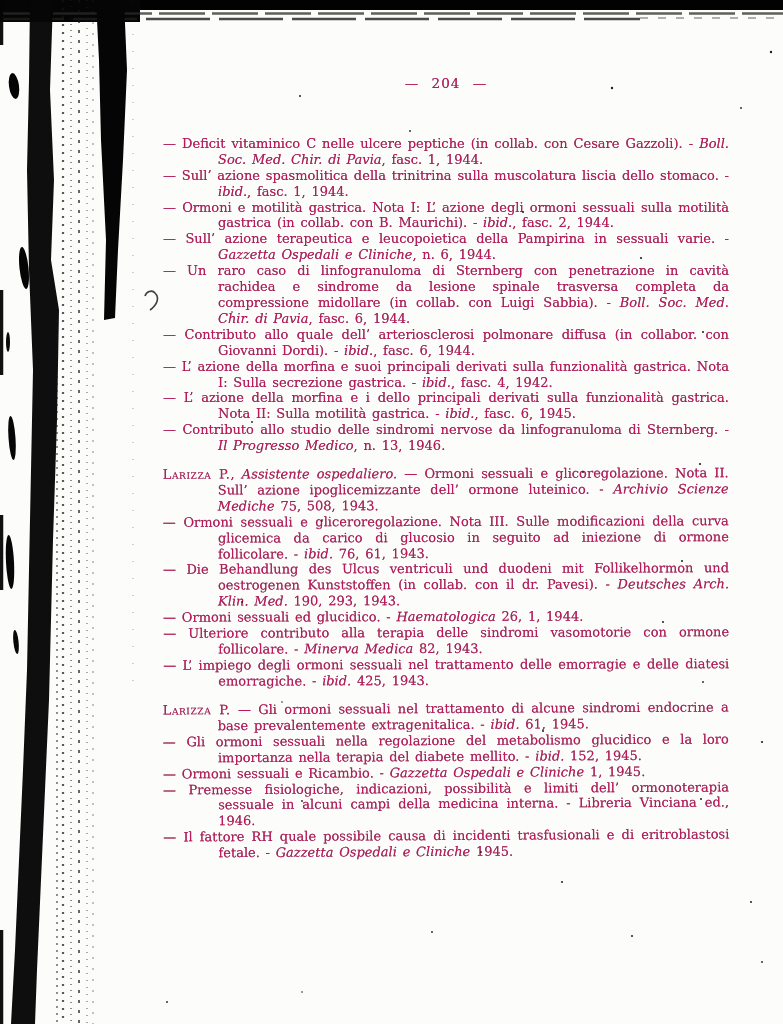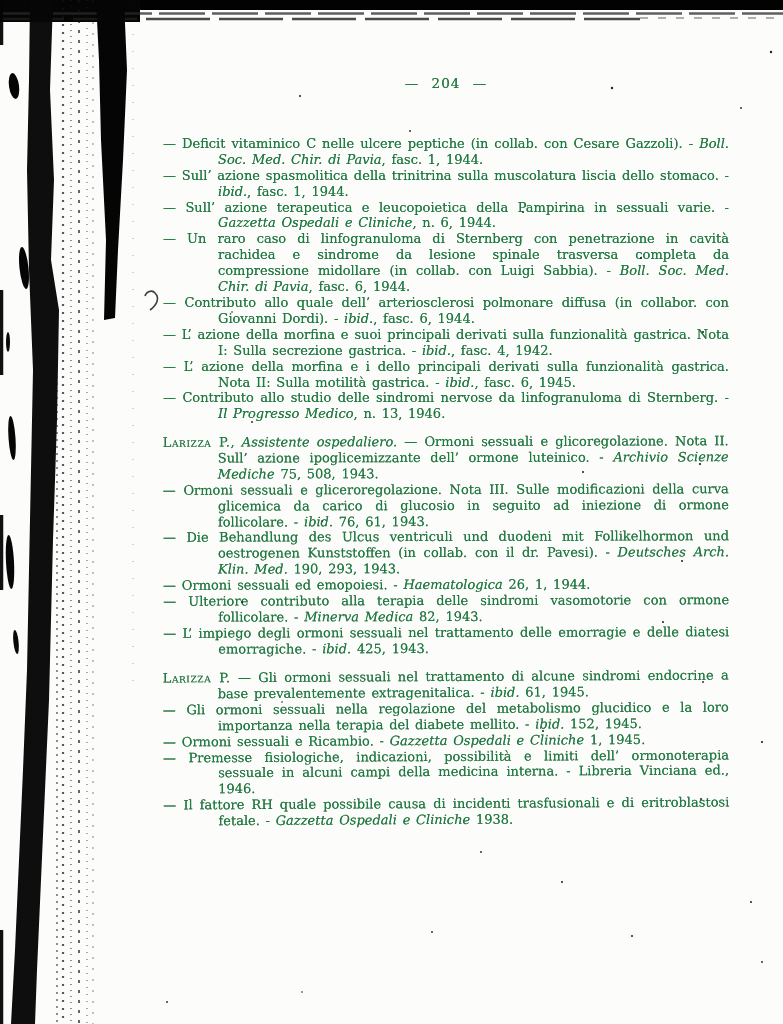--- a/index.html
+++ b/index.html
@@ -9,21 +9,21 @@
     background:#fcfcfa;
     overflow:hidden;
     font-family:"DejaVu Serif","Liberation Serif",serif;
   }
   .edge-art{
     position:absolute;left:0;top:0;width:783px;height:1024px;
     pointer-events:none;z-index:3;
   }
   .content{
     position:absolute;left:163px;top:76px;width:566px;
-    color:#15803d;z-index:2;
+    color:#be185d;z-index:2;
     font-size:13px;line-height:15.9px;
     text-shadow:0 0 0.35px rgba(10,10,10,.55);
   }
   .pagenum{
     text-align:center;
     margin:0 0 44px 0;
     font-size:13.5px;
     word-spacing:7px;
     letter-spacing:1px;
   }
@@ -115,38 +115,39 @@
         <circle cx="771" cy="52" r="1.2"></circle>
     </g>
   </svg>
 
   <div class="content">
     <p class="pagenum">— 204 —</p>
     <div class="bib">
         <div class="bib-section">
           <p class="bib-entry"><span>— Deficit vitaminico C nelle ulcere peptiche (in collab. con Cesare Gazzoli). - </span><span class="it">Boll. Soc. Med. Chir. di Pavia</span><span>, fasc. 1, 1944.</span></p>
           <p class="bib-entry"><span>— Sull’ azione spasmolitica della trinitrina sulla muscolatura liscia dello stomaco. - </span><span class="it">ibid.</span><span>, fasc. 1, 1944.</span></p>
+          <p class="bib-entry"><span>— Ormoni e motilità gastrica. Nota I: L’ azione degli ormoni sessuali sulla motilità gastrica (in collab. con B. Maurichi). - </span><span class="it">ibid.</span><span>, fasc. 2, 1944.</span></p>
           <p class="bib-entry"><span>— Sull’ azione terapeutica e leucopoietica della Pampirina in sessuali varie. - </span><span class="it">Gazzetta Ospedali e Cliniche</span><span>, n. 6, 1944.</span></p>
           <p class="bib-entry"><span>— Un raro caso di linfogranuloma di Sternberg con penetrazione in cavità rachidea e sindrome da lesione spinale trasversa completa da compressione midollare (in collab. con Luigi Sabbia). - </span><span class="it">Boll. Soc. Med. Chir. di Pavia</span><span>, fasc. 6, 1944.</span></p>
           <p class="bib-entry"><span>— Contributo allo quale dell’ arteriosclerosi polmonare diffusa (in collabor. con Giovanni Dordi). - </span><span class="it">ibid.</span><span>, fasc. 6, 1944.</span></p>
           <p class="bib-entry"><span>— L’ azione della morfina e suoi principali derivati sulla funzionalità gastrica. Nota I: Sulla secrezione gastrica. - </span><span class="it">ibid.</span><span>, fasc. 4, 1942.</span></p>
           <p class="bib-entry"><span>— L’ azione della morfina e i dello principali derivati sulla funzionalità gastrica. Nota II: Sulla motilità gastrica. - </span><span class="it">ibid.</span><span>, fasc. 6, 1945.</span></p>
           <p class="bib-entry"><span>— Contributo allo studio delle sindromi nervose da linfogranuloma di Sternberg. - </span><span class="it">Il Progresso Medico</span><span>, n. 13, 1946.</span></p>
         </div>
         <div class="bib-section">
           <p class="bib-entry"><span class="sc">Larizza P.</span><span>, </span><span class="it">Assistente ospedaliero.</span><span> — Ormoni sessuali e glicoregolazione. Nota II. Sull’ azione ipoglicemizzante dell’ ormone luteinico. - </span><span class="it">Archivio Scienze Mediche</span><span> 75, 508, 1943.</span></p>
           <p class="bib-entry"><span>— Ormoni sessuali e gliceroregolazione. Nota III. Sulle modificazioni della curva glicemica da carico di glucosio in seguito ad iniezione di ormone follicolare. - </span><span class="it">ibid.</span><span> 76, 61, 1943.</span></p>
           <p class="bib-entry"><span>— Die Behandlung des Ulcus ventriculi und duodeni mit Follikelhormon und oestrogenen Kunststoffen (in collab. con il dr. Pavesi). - </span><span class="it">Deutsches Arch. Klin. Med.</span><span> 190, 293, 1943.</span></p>
-          <p class="bib-entry"><span>— Ormoni sessuali ed emopoiesi. - </span><span class="it">Haematologica</span><span> 26, 1, 1944.</span></p>
+          <p class="bib-entry"><span>— Ormoni sessuali ed glucidico. - </span><span class="it">Haematologica</span><span> 26, 1, 1944.</span></p>
           <p class="bib-entry"><span>— Ulteriore contributo alla terapia delle sindromi vasomotorie con ormone follicolare. - </span><span class="it">Minerva Medica</span><span> 82, 1943.</span></p>
           <p class="bib-entry"><span>— L’ impiego degli ormoni sessuali nel trattamento delle emorragie e delle diatesi emorragiche. - </span><span class="it">ibid.</span><span> 425, 1943.</span></p>
         </div>
         <div class="bib-section">
           <p class="bib-entry"><span class="sc">Larizza P.</span><span> — Gli ormoni sessuali nel trattamento di alcune sindromi endocrine a base prevalentemente extragenitalica. - </span><span class="it">ibid.</span><span> 61, 1945.</span></p>
           <p class="bib-entry"><span>— Gli ormoni sessuali nella regolazione del metabolismo glucidico e la loro importanza nella terapia del diabete mellito. - </span><span class="it">ibid.</span><span> 152, 1945.</span></p>
           <p class="bib-entry"><span>— Ormoni sessuali e Ricambio. - </span><span class="it">Gazzetta Ospedali e Cliniche</span><span> 1, 1945.</span></p>
           <p class="bib-entry"><span>— Premesse fisiologiche, indicazioni, possibilità e limiti dell’ ormonoterapia sessuale in alcuni campi della medicina interna. - Libreria Vinciana ed., 1946.</span></p>
-          <p class="bib-entry"><span>— Il fattore RH quale possibile causa di incidenti trasfusionali e di eritroblastosi fetale. - </span><span class="it">Gazzetta Ospedali e Cliniche</span><span> 1938.</span></p>
+          <p class="bib-entry"><span>— Il fattore RH quale possibile causa di incidenti trasfusionali e di eritroblastosi fetale. - </span><span class="it">Gazzetta Ospedali e Cliniche</span><span> 1945.</span></p>
         </div>
       </div>
   </div>
 
 </div>
 
 </body></html>

